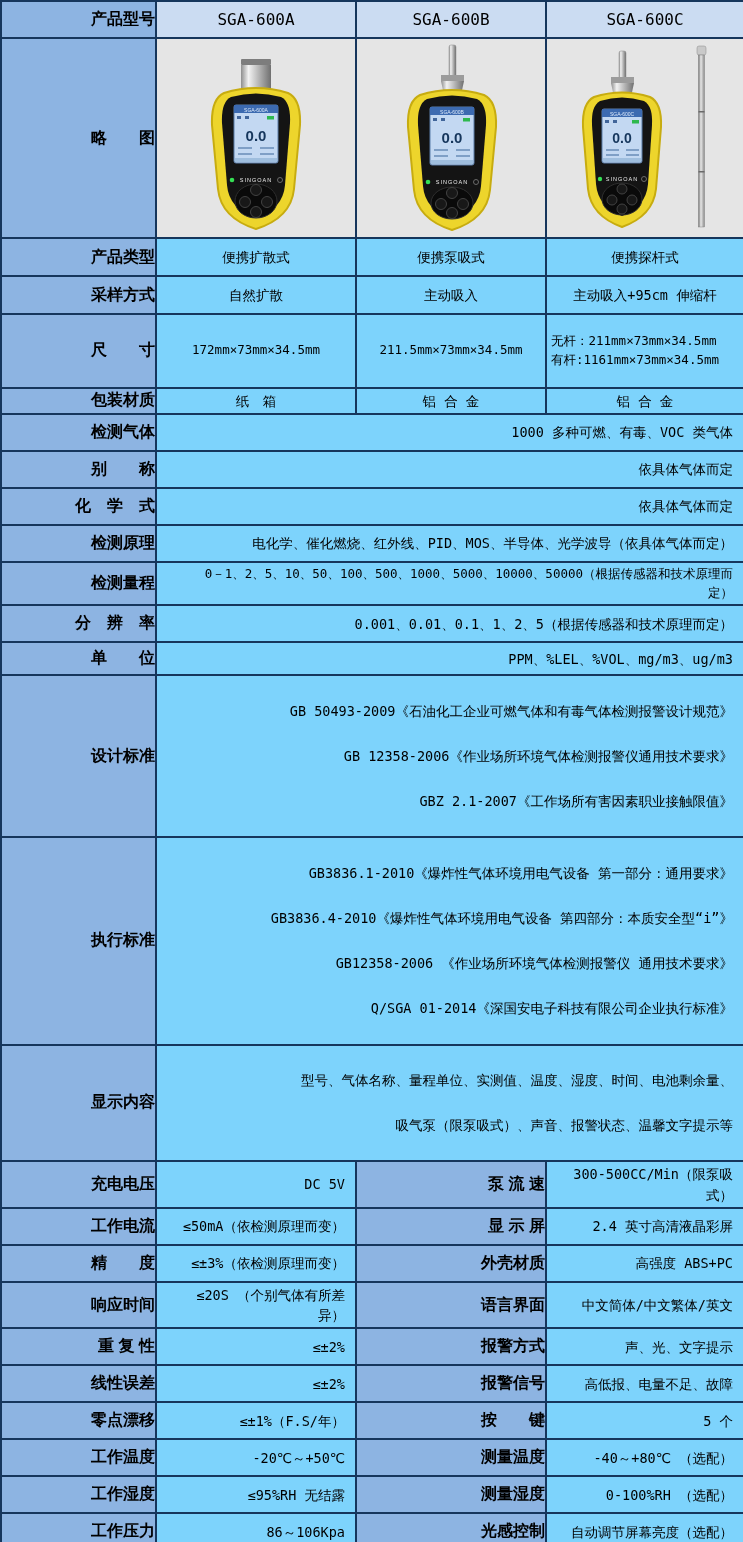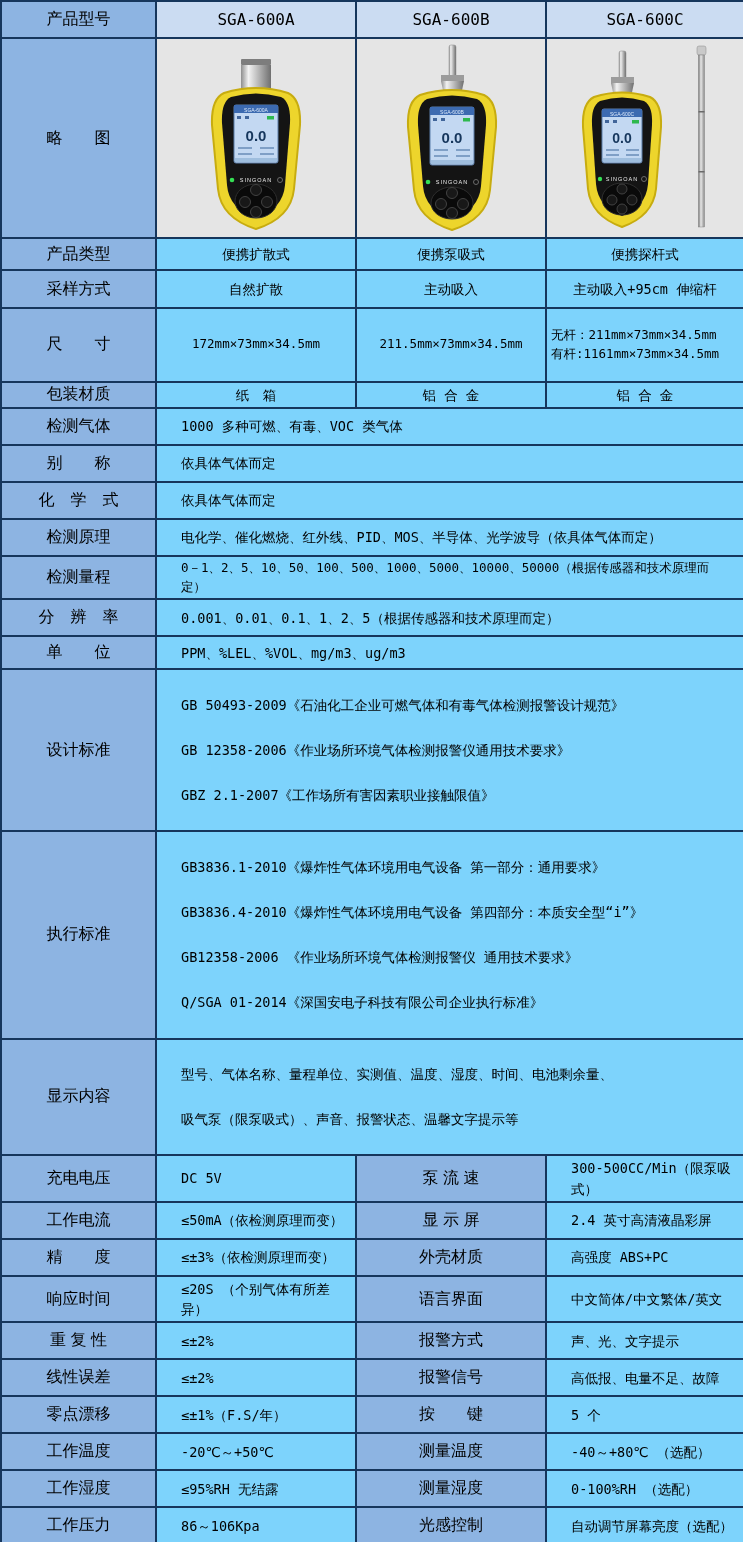--- a/index.html
+++ b/index.html
@@ -1,28 +1,28 @@
 <!DOCTYPE html>
 <html><head>
 <meta charset="utf-8">
 <style>
   html,body{margin:0;padding:0;background:#fff;}
   body{font-family:"Liberation Sans","DejaVu Sans",sans-serif;color:#000;}
   table{border-collapse:collapse;table-layout:fixed;width:743px;}
   td{border:2px solid #16365c;vertical-align:middle;overflow:hidden;padding:0;}
-  .lbl{background:#8db4e2;font-weight:normal;text-align:center;font-size:16px;line-height:1.3;white-space:pre-line;}
+  .lbl{background:#8db4e2;font-weight:bold;text-align:right;font-size:16px;line-height:1.3;white-space:pre-line;}
   .val{background:#7dd3fc;font-size:13.5px;padding:2px 10px;white-space:pre-line;
        font-family:"DejaVu Sans Mono","DejaVu Sans",sans-serif;line-height:1.5;}
   .center{text-align:center;padding:2px 4px;}
   .left{text-align:left;}
   .model{background:#cbdcf2;text-align:center;font-size:16px;
          font-family:"DejaVu Sans Mono","Liberation Mono",monospace;}
   .photo{background:#e5e5e5;text-align:center;vertical-align:middle;}
   .mline div{padding:0;line-height:25px;}
-  .pad12{padding-left:24px;}
+  .pad12{padding-left:24px;text-align:right;}
   svg{display:block;margin:0 auto;}
 </style>
 </head>
 <body>
 
 <table>
   <colgroup>
     <col style="width:155px">
       <col style="width:200px">
       <col style="width:190px">
@@ -153,21 +153,21 @@
         <circle cx="85" cy="159" r="5" fill="#181818" stroke="#424242"></circle>
         <circle cx="75" cy="168" r="5" fill="#181818" stroke="#424242"></circle>
         <rect x="150" y="5" width="9" height="9" rx="2" fill="#c9c9c9" stroke="#8a8a8a" stroke-width="0.5"></rect>
         <rect x="151.5" y="14" width="6" height="172" fill="url(#rodC)" stroke="#7a7a7a" stroke-width="0.4"></rect>
         <rect x="151.5" y="70" width="6" height="1.5" fill="#6a6a6a"></rect>
         <rect x="151.5" y="130" width="6" height="1.5" fill="#6a6a6a"></rect>
       </svg>
     </td>
   </tr>
 
-  <tr style="height:32px">
+  <tr style="height:38px">
     <td class="lbl">产品类型</td>
     <td class="val center">便携扩散式</td>
     <td class="val center">便携泵吸式</td>
     <td class="val center">便携探杆式</td>
   </tr>
   <tr style="height:38px">
     <td class="lbl">采样方式</td>
     <td class="val center">自然扩散</td>
     <td class="val center">主动吸入</td>
     <td class="val center">主动吸入+95cm 伸缩杆</td>

